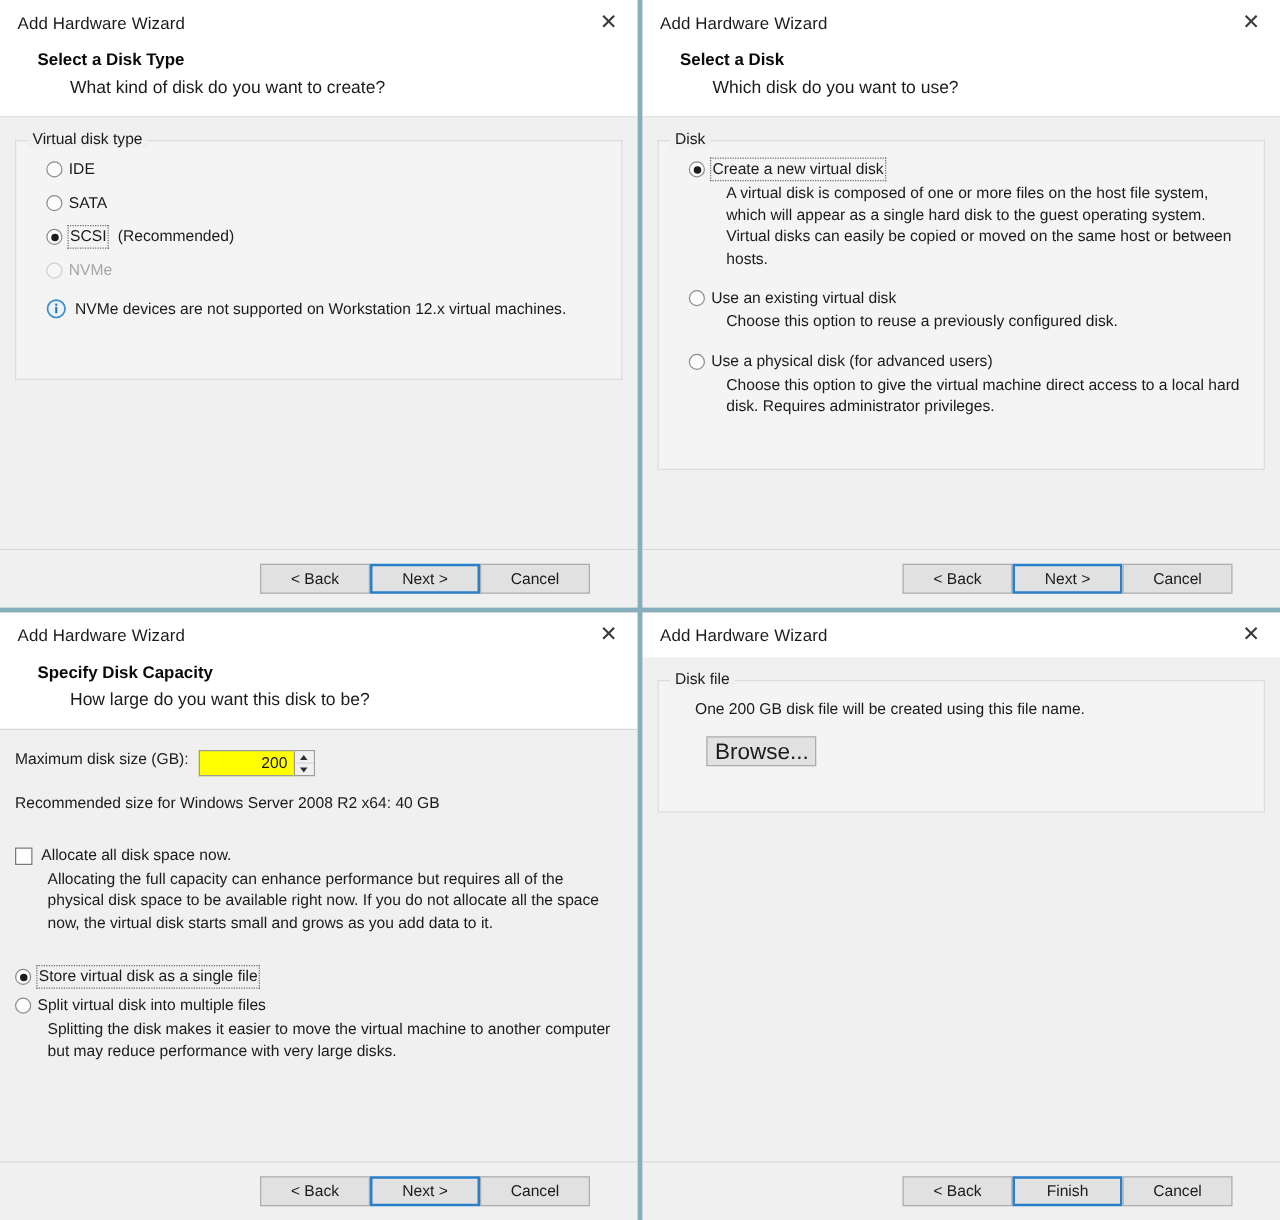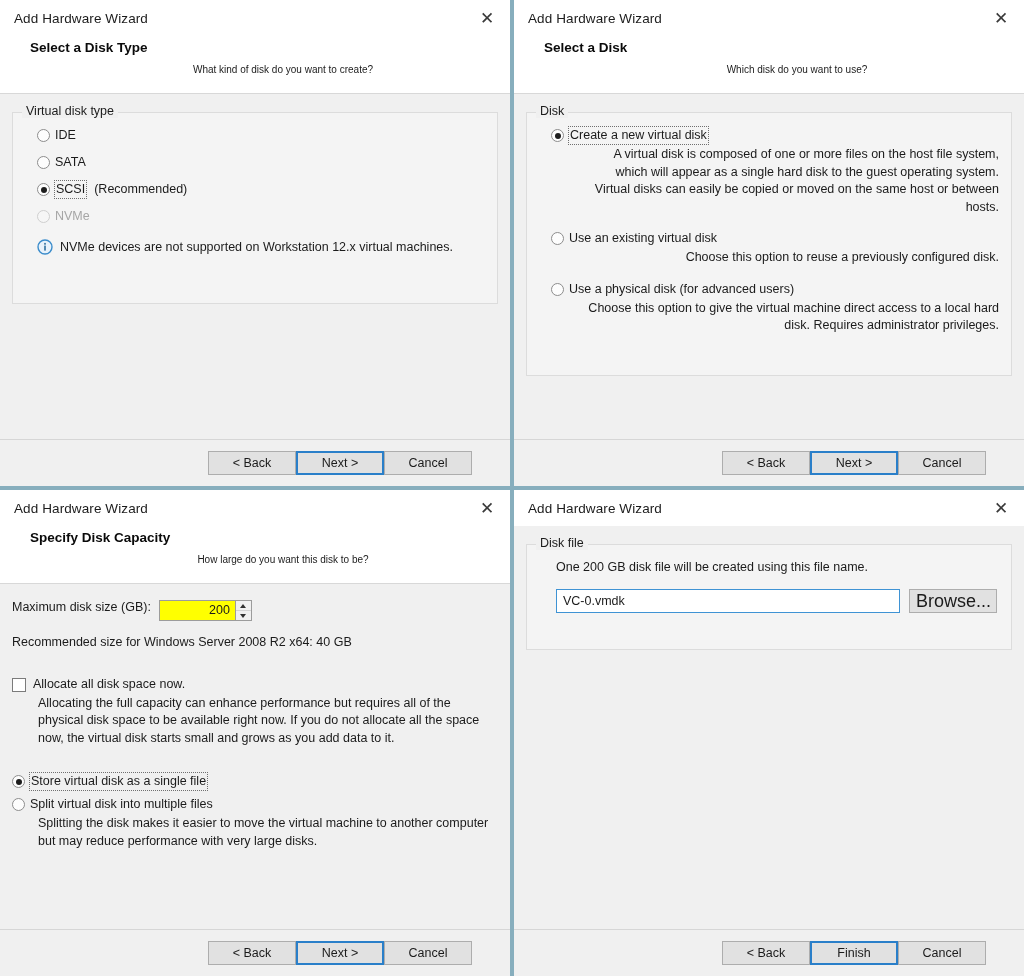--- a/index.html
+++ b/index.html
@@ -79,26 +79,25 @@
     border-bottom: 1px solid #d8d8d8;
   }
   .header .h-main {
     font-weight: bold;
     font-size: 13.5px;
     color: #0a0a0a;
     padding-left: 30px;
     line-height: 19px;
   }
   .header .h-sub {
-    font-size: 10px;
+    font-size: 14px;
     color: #1b1b1b;
     padding-left: 56px;
     line-height: 19px;
     margin-top: 3px;
-    text-align: center;
   }
 
   
   .body {
     flex: 1 1 auto;
     background: #f0f0f0;
     padding: 10px 12px 0 12px;
     position: relative;
     overflow: hidden;
   }
@@ -169,21 +168,21 @@
     outline: 1px dotted #6f6f6f;
     outline-offset: 0px;
     padding: 0 1px;
   }
   .opt-label.disabled { color: #a6a6a6; }
   .opt-note {
     font-size: 12.5px;
     color: #1b1b1b;
     line-height: 17.5px;
   }
-  .indent-desc { padding-left: 30px; margin: -4px 0 14px 0; max-width: 440px; text-align: right; }
+  .indent-desc { padding-left: 30px; margin: -4px 0 14px 0; max-width: 440px; }
   .indent-desc-narrow { padding-left: 18px; margin: -4px 0 12px 0; max-width: 478px; }
 
   
   .infoline {
     display: flex;
     align-items: flex-start;
     margin-top: 14px;
   }
   .info-icon {
     width: 16px;
@@ -441,21 +440,20 @@
   <div class="panel br-t br-l">
     <div class="titlebar">
       <span class="title">Add Hardware Wizard</span>
       <span class="close-btn">✕</span>
     </div>
     <div class="body">
       <div class="groupbox" style="height:78px;">
         <span class="gb-legend">Disk file</span>
         <div class="opt-note" style="padding-left:5px;">One 200 GB disk file will be created using this file name.</div>
         <div class="file-row" style="padding-left:5px;padding-right:2px;">
-          <input class="text-input" type="text" value="VC-0.vmdk" style="">
           <button class="browse-btn">Browse...</button>
         </div>
       </div>
     </div>
     <div class="footer">
       <button class="btn">&lt; Back</button>
       <button class="btn default">Finish</button>
       <button class="btn">Cancel</button>
     </div>
   </div>

